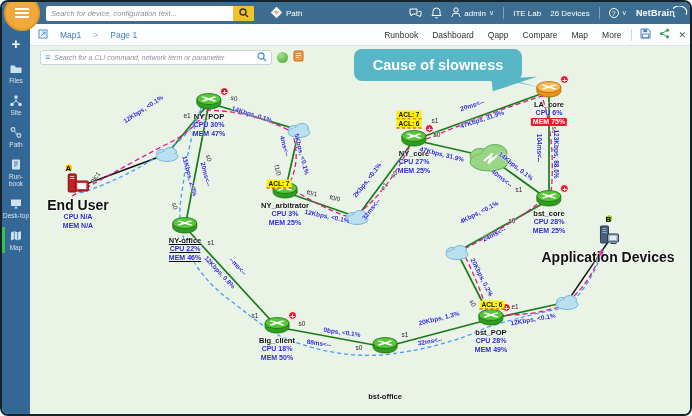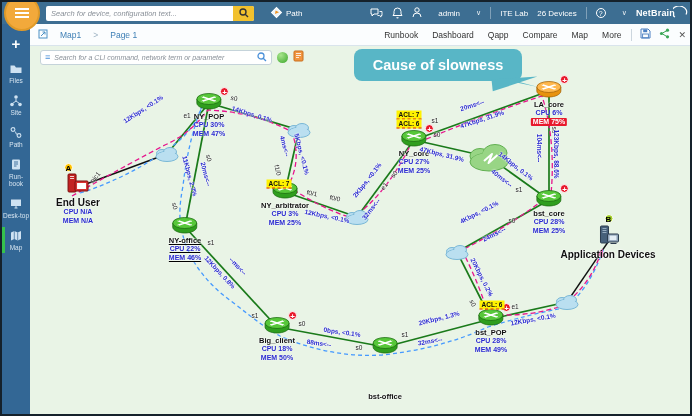--- a/index.html
+++ b/index.html
@@ -1,31 +1,31 @@
 <!DOCTYPE html>
 <html><head>
 <meta charset="utf-8">
 <style>
   html,body{margin:0;padding:0;background:#fff;}
   *{box-sizing:border-box;}
   body{font-family:"Liberation Sans",sans-serif;}
-  .frame{position:relative;width:692px;height:416px;border:2px solid #15212b;border-radius:0;overflow:hidden;background:#e9f4e6;}
+  .frame{position:relative;width:692px;height:416px;border:2px solid #15212b;border-radius:8px;overflow:hidden;background:#e9f4e6;}
 
   
   header{position:absolute;left:0;top:0;width:692px;height:22px;background:#3d6e92;display:flex;align-items:center;color:#fff;font-size:8px;gap:6px;padding-left:44px;z-index:30;}
   .burger-circle{position:absolute;left:2px;top:-7px;width:36px;height:36px;border-radius:50%;background:#f2a93b;border:2px solid #e09a28;z-index:40;display:flex;align-items:center;justify-content:center;cursor:pointer;}
   .burger-lines{width:14px;height:10px;border-top:2px solid #fff;border-bottom:2px solid #fff;position:relative;}
   .burger-lines::after{content:'';position:absolute;left:0;top:2px;width:14px;height:2px;background:#fff;}
   .gsearch{width:208px;height:15px;background:#fff;border-radius:2px;display:flex;align-items:center;padding-left:5px;overflow:hidden;}
   .gsearch-ph{flex:1;font-style:italic;font-size:7.5px;color:#8a9199;white-space:nowrap;overflow:hidden;}
   .gsearch-btn{width:21px;height:15px;border:none;background:#f2c12e;display:flex;align-items:center;justify-content:center;cursor:pointer;padding:0;}
   .path-item{display:flex;align-items:center;gap:3px;margin-left:10px;cursor:pointer;}
   .hdr-right{margin-left:auto;display:flex;align-items:center;gap:9px;padding-right:6px;}
   .hdr-ic{display:flex;align-items:center;cursor:pointer;}
-  .user{display:flex;align-items:center;gap:16px;cursor:pointer;}
+  .user{display:flex;align-items:center;gap:3px;cursor:pointer;}
   .chev{font-size:7px;opacity:.9;}
   .hdr-sep{width:1px;height:12px;background:rgba(255,255,255,.35);}
   .help-c{width:10px;height:10px;border:1px solid #fff;border-radius:50%;font-size:7px;line-height:9px;text-align:center;display:inline-block;}
   .brand{display:flex;align-items:center;font-size:9px;font-weight:bold;letter-spacing:.2px;}
 
   
   .toolbar2{position:absolute;left:28px;top:22px;width:664px;height:22px;background:#fbfdfe;border-bottom:1px solid #d9e4ec;display:flex;align-items:center;padding:0 8px;font-size:8.5px;color:#3c4852;z-index:20;}
   .bc{display:flex;align-items:center;gap:12px;color:#3e7fb5;}
   .menu{margin-left:auto;display:flex;align-items:center;gap:14px;color:#333;}
   .menu span{cursor:pointer;}
@@ -46,21 +46,21 @@
   .dev{position:absolute;display:flex;flex-direction:column;align-items:center;transform:translate(-50%,-12px);pointer-events:auto;cursor:pointer;}
   .dev.cloud,.dev.cloud-green{transform:translate(-50%,-50%);}
   .dev.pc{transform:translate(-50%,-15px);}
   .dev.server{transform:translate(-50%,-14px);}
   .ic{position:relative;line-height:0;}
   .bdg{position:absolute;width:9px;height:9px;border-radius:50%;font:bold 8px/9px "Liberation Sans",sans-serif;text-align:center;border:1px solid #fff;}
   .bdg.plus{right:-6px;top:-4px;background:#e8192c;color:#fff;}
   .bdg.ltr-a{left:-1px;top:-9px;background:#ffc400;color:#000;}
   .bdg.ltr-b{left:8px;top:-10px;background:#a3cf28;color:#000;}
   .nm{font-size:7.5px;font-weight:bold;color:#101010;white-space:nowrap;margin-top:1px;text-shadow:0 0 2px #fff,0 0 2px #fff;}
-  .dev.pc .nm,.dev.server .nm{font-size:10px;}
+  .dev.pc .nm,.dev.server .nm{font-size:14px;}
   .st{font-size:7px;font-weight:bold;color:#2a2ad0;line-height:8.5px;white-space:nowrap;text-shadow:0 0 2px #fff;}
   .st.alert{background:#e8192c;color:#fff;padding:0 2px;text-shadow:none;border-radius:1px;}
   .lbl{position:absolute;white-space:nowrap;font-size:6.5px;font-weight:bold;text-shadow:0 0 2px #fff,0 0 2px #fff;}
   .lbl.b{color:#2a2ad0;}
   .lbl.k{color:#222;font-weight:normal;}
   .acl{position:absolute;transform:translate(-50%,-50%);background:#fff200;color:#111;font-size:6.5px;font-weight:bold;padding:0 2px;line-height:8px;white-space:nowrap;border-bottom:1px dashed #d22;}
   .callout{position:absolute;left:324px;top:3px;width:168px;height:32px;background:#58b6c6;border-radius:8px;display:flex;align-items:center;justify-content:center;color:#fff;font-size:14.5px;font-weight:bold;z-index:10;}
   .callout::after{content:'';position:absolute;right:-16px;bottom:-8px;width:0;height:0;border-style:solid;border-width:2px 0 10px 46px;border-color:transparent transparent transparent #58b6c6;transform:rotate(-6deg);}
   .clibar{position:absolute;left:10px;top:2px;display:flex;align-items:center;gap:5px;z-index:12;}
   .clibox{width:232px;height:15px;background:#fff;border:1px solid #c5d3da;border-radius:3px;display:flex;align-items:center;gap:4px;padding:0 4px;}

